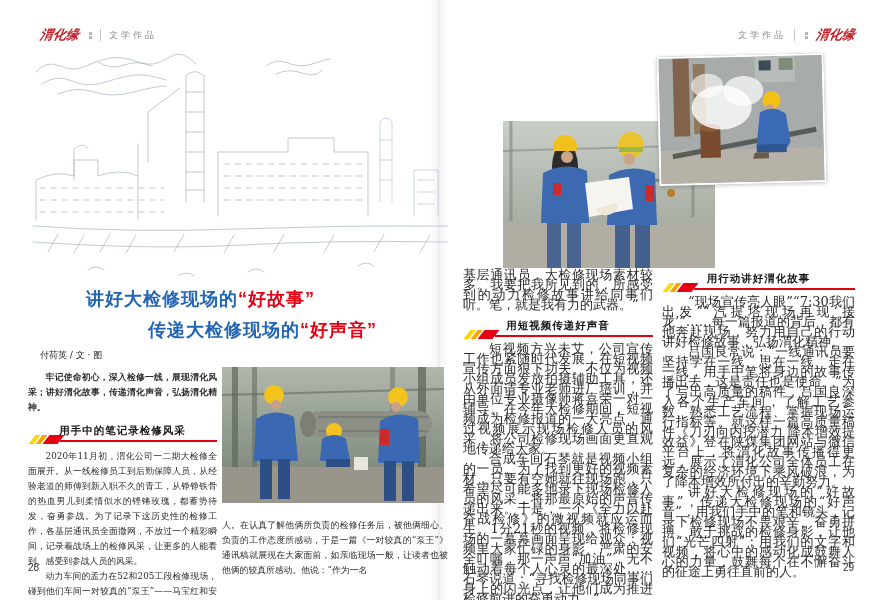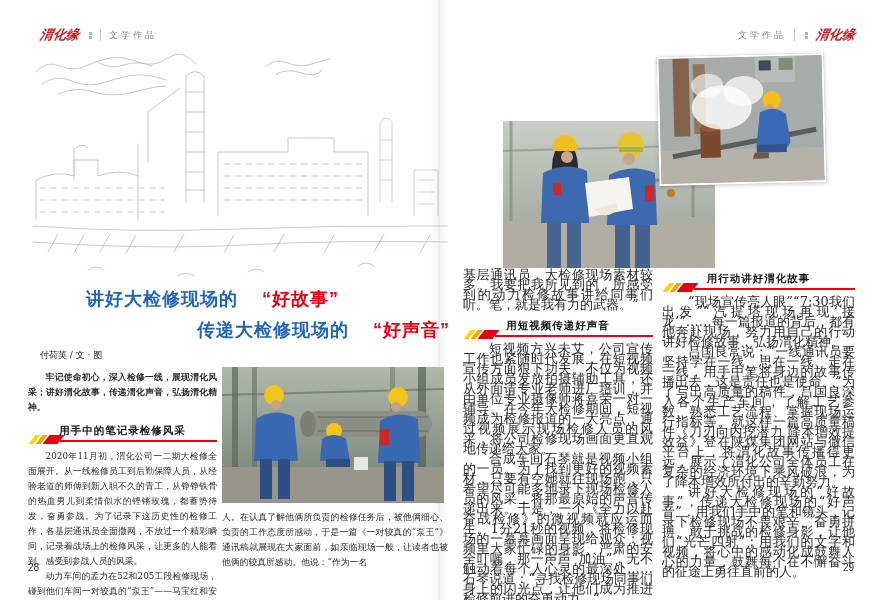--- a/index.html
+++ b/index.html
@@ -16,35 +16,35 @@
   .m-div{width:1px;height:12px;background:#c4c4c4;}
   .m-sec{color:#8d8d8d;font-size:9px;letter-spacing:3px;font-family:"Liberation Sans",sans-serif;}
   
   .fold{position:absolute;left:430px;top:0;width:18px;height:600px;
         background:linear-gradient(90deg,rgba(0,0,0,0) 0%,rgba(0,0,0,0.04) 42%,rgba(0,0,0,0.09) 50%,rgba(0,0,0,0.04) 58%,rgba(0,0,0,0) 100%);}
   
   .sketch{position:absolute;left:28px;top:50px;width:424px;height:240px;}
   .title-wrap{position:absolute;left:40px;top:287px;width:410px;
               font-family:"Liberation Sans",sans-serif;font-weight:bold;}
   .tl1{font-size:18px;padding-left:46px;letter-spacing:1px;}
-  .tl2{font-size:18px;padding-left:108px;margin-top:7px;letter-spacing:1px;text-align:right;}
+  .tl2{font-size:18px;padding-left:108px;margin-top:7px;letter-spacing:1px;}
   .t-blue{color:#2265b3;}
-  .t-red{color:#e50113;margin-left:24px;}
+  .t-red{color:#e50113;}
   .byline{position:absolute;left:40px;top:349px;width:410px;text-align:left;
           font-size:9px;color:#222;}
   .lp-col1{position:absolute;left:28px;top:370px;width:189px;}
   .lp-col2{position:absolute;left:222px;top:367px;width:226px;}
   .intro{margin:0;font-weight:bold;font-size:9.2px;line-height:14px;text-indent:2em;
          color:#1b1b1b;text-align:justify;}
   .body p{margin:0;text-indent:2em;text-align:justify;color:#2b2b2b;}
   .lp .body p{font-size:8.8px;line-height:15px;}
   .rp .body p{font-size:13px;line-height:10px;}
   p.noindent{text-indent:0;}
   .photo-l{width:222px;height:136px;overflow:hidden;background:#8a9288;}
-  .lp-col2 .cont{margin-top:7px;}
+  .lp-col2 .cont{margin-top:15px;}
   
   .sec{position:relative;margin:9px 0 7px;font-family:"Liberation Sans",sans-serif;}
   .sec-title{text-align:center;font-size:10.5px;font-weight:bold;color:#141414;letter-spacing:1px;}
   .sec-underline{height:2px;background:#e50113;margin-left:32px;margin-top:2px;}
   .stripes{position:absolute;left:4px;bottom:-2px;display:flex;gap:2px;}
   .stripes i{display:block;height:9px;transform:skewX(-38deg);}
   .stripes .s1{width:5px;background:#ffd500;}
   .stripes .s2{width:5px;background:#f9a400;}
   .stripes .s3{width:15px;background:#e50113;}
   

